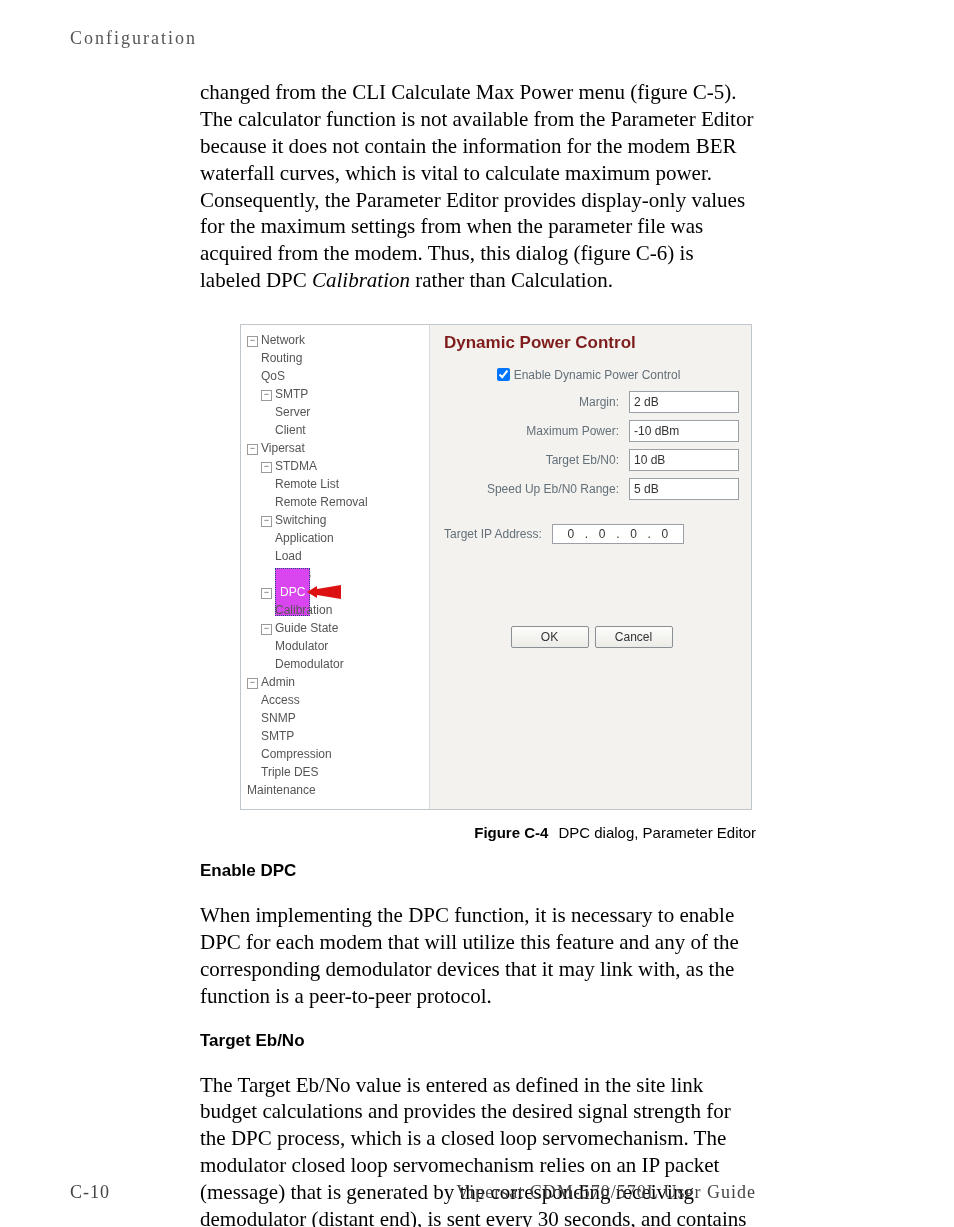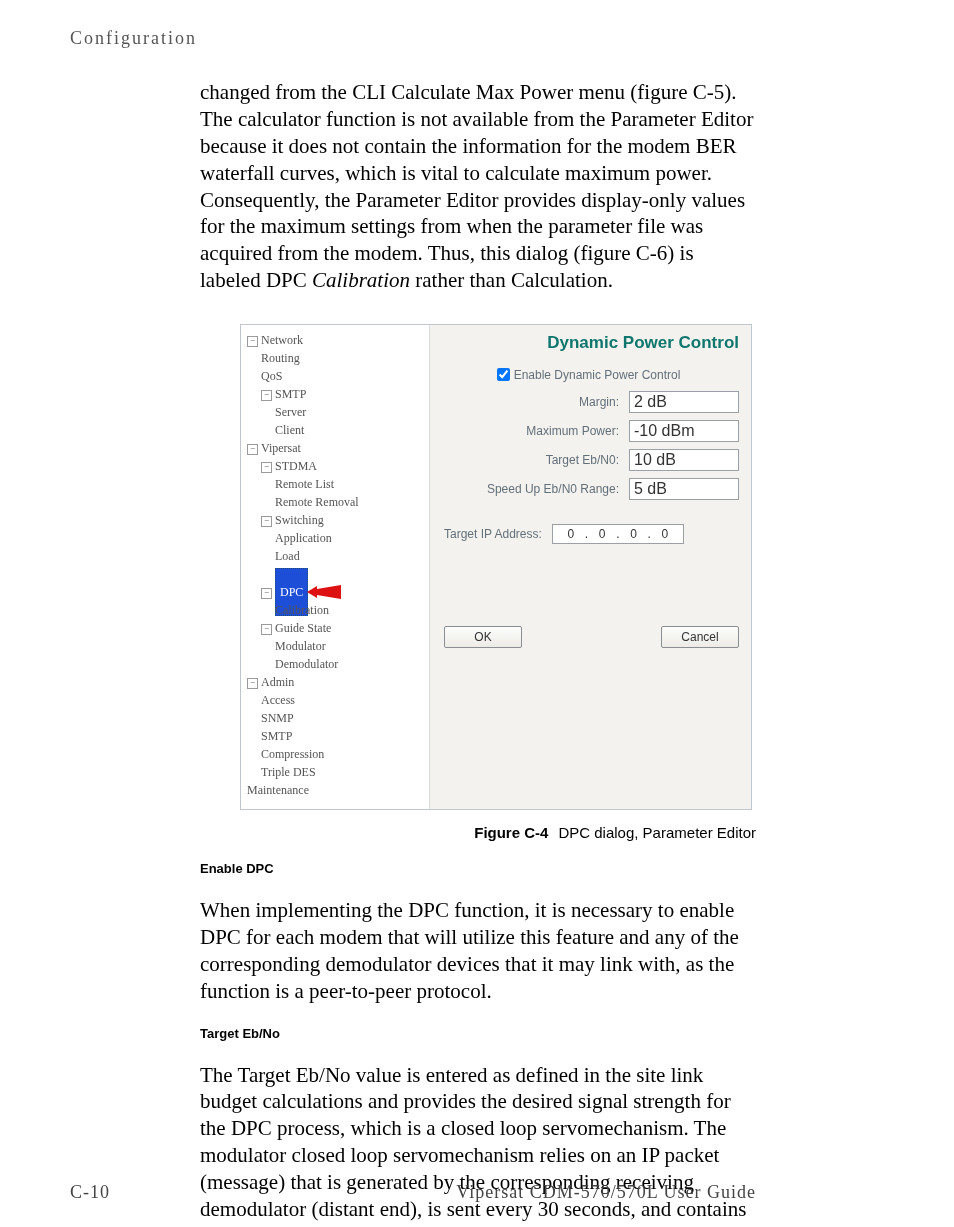--- a/index.html
+++ b/index.html
@@ -45,83 +45,82 @@
     width: 180px;
     background: #fff;
     border-right: 1px solid #d9dde0;
     padding: 6px 4px 10px 4px;
   }
   .tree ul {
     list-style: none;
     margin: 0;
     padding-left: 14px;
   }
-  .tree > ul { padding-left: 2px; font-family: Liberation Serif, serif; }
+  .tree > ul { padding-left: 2px; }
   .tree li {
     line-height: 18px;
     white-space: nowrap;
     position: relative;
   }
   .tree .expander {
     display: inline-block;
     width: 9px; height: 9px;
     border: 1px solid #9a9a9a;
     line-height: 7px;
     font-size: 9px;
     text-align: center;
     color: #555;
     margin-right: 3px;
     vertical-align: 1px;
     background: #fff;
   }
   .tree .selected {
-    background: #1d4ed8;
+    background: #d946ef;
     color: #fff;
     padding: 16px 4px;
     border-radius: 1px;
     border: 1px dotted #214d7a;
   }
   .red-arrow {
     position: absolute;
     width: 34px;
     height: 14px;
     pointer-events: none;
   }
   .right-pane {
     flex: 1;
     padding: 6px 12px 10px 14px;
   }
   .dlg-title {
     font-family: Tahoma, Arial, sans-serif;
     font-weight: bold;
     font-size: 17px;
-    color: #0f766e;
+    color: #7f1d1d;
     margin: 2px 0 12px 0;
-    text-align: right;
   }
   .form-row {
     display: flex;
     align-items: center;
     justify-content: flex-end;
     margin: 7px 0;
     color: #63707a;
   }
   .form-row .lbl {
     margin-right: 10px;
     color: #63707a;
     font-size: 12px;
     white-space: nowrap;
   }
   .form-row .val {
     width: 100px;
     height: 18px;
     border: 1px solid #9aa0a6;
     background: #fff;
     font-family: Tahoma, Arial, sans-serif;
-    font-size: 16px;
+    font-size: 12px;
     padding: 1px 4px;
     color: #333;
   }
   .form-row.chk { justify-content: center; align-items: center; }
   .form-row.chk input { margin-right: 4px; }
   .ip-row {
     display: flex;
     align-items: center;
     margin: 24px 0 10px 0;
     color: #63707a;
@@ -144,21 +143,21 @@
     color: #333;
     background: transparent;
     padding: 0;
   }
   .ip-box .dot {
     padding: 0 2px;
     color: #333;
   }
   .button-row {
     display: flex;
-    justify-content: space-between;
+    justify-content: center;
     gap: 6px;
     margin-top: 82px;
   }
   .win-btn {
     width: 78px;
     height: 22px;
     border: 1px solid #8a8f94;
     background: linear-gradient(#fdfdfc, #ecebe6);
     font-family: Tahoma, Arial, sans-serif;
     font-size: 12px;
@@ -168,21 +167,21 @@
   .figure-caption {
     text-align: right;
     font-family: Arial, Helvetica, sans-serif;
     font-size: 15px;
     margin: 14px 0 20px 0;
   }
   .figure-caption b { font-weight: bold; margin-right: 10px; }
   .h3 {
     font-family: Arial, Helvetica, sans-serif;
     font-weight: bold;
-    font-size: 13px;
+    font-size: 17px;
     margin: 18px 0 10px 130px;
   }
   .sub { font-size: 13px; vertical-align: sub; }
   .footer {
     position: absolute;
     bottom: 24px;
     left: 70px;
     right: 70px;
     display: flex;
     justify-content: space-between;

